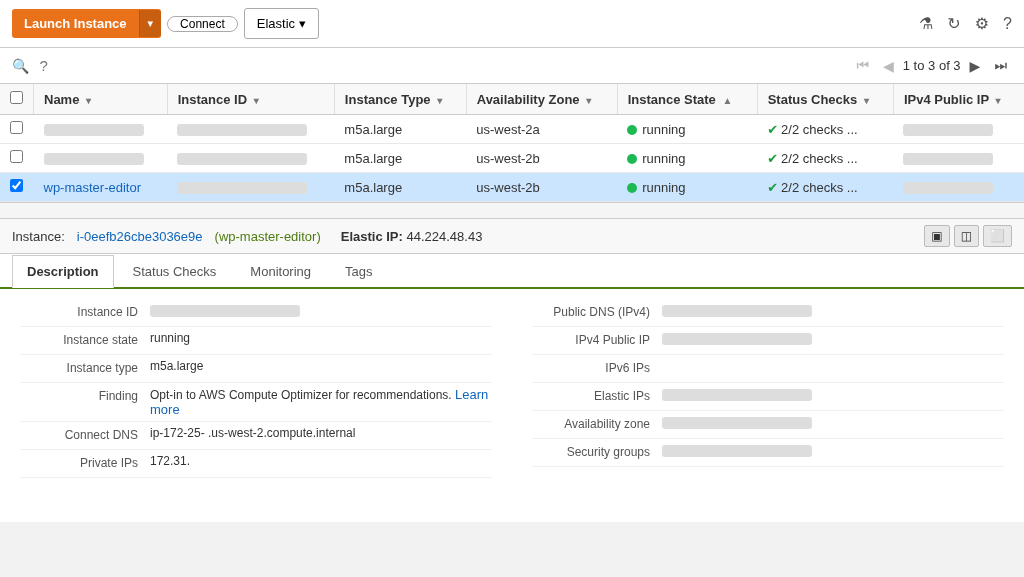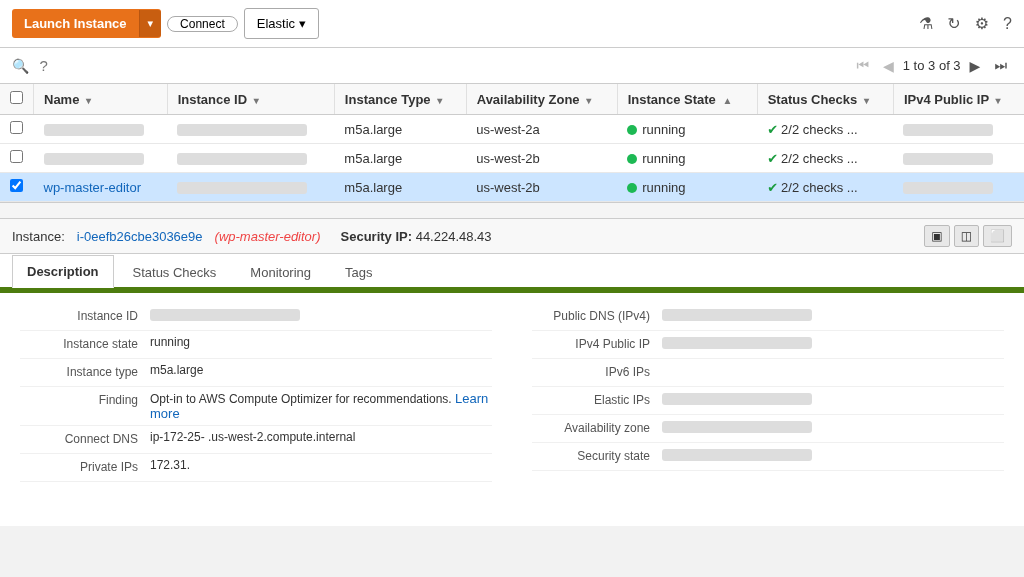--- a/index.html
+++ b/index.html
@@ -188,40 +188,39 @@
     .detail-header {
       background: #f8f8f8;
       border-bottom: 1px solid #ccc;
       padding: 6px 12px;
       display: flex;
       align-items: center;
       gap: 12px;
     }
     .instance-label { font-size: 13px; color: #333; }
     .instance-id-link { color: #1166bb; cursor: pointer; font-weight: 500; }
-    .instance-name { color: #ef4444; font-style: italic; }
+    .instance-name { color: #4d7c0f; }
     .elastic-ip { font-size: 13px; color: #333; margin-left: 8px; }
     .detail-header-right { margin-left: auto; display: flex; gap: 4px; }
     .panel-btn {
       background: #e8e8e8;
       border: 1px solid #bbb;
       border-radius: 2px;
       cursor: pointer;
       padding: 3px 6px;
       font-size: 12px;
       color: #333;
     }
 
     
     .tabs {
       background: #fff;
-      border-bottom: 6px solid #4d7c0f;
+      border-bottom: 2px solid #4d7c0f;
       display: flex;
       padding: 0 12px;
-      align-items: center;
     }
     .tab {
       padding: 8px 14px;
       cursor: pointer;
       border: 1px solid transparent;
       border-bottom: none;
       margin-right: 4px;
       font-size: 13px;
       color: #555;
       position: relative;
@@ -394,21 +393,21 @@
 
 <div class="horiz-scroll">
   <div class="horiz-scroll-inner"></div>
 </div>
 
 <div class="detail-header">
   <span class="instance-label">Instance:</span>
   <span class="instance-id-link">i-0eefb26cbe3036e9e</span>
   <span class="instance-name">(wp-master-editor)</span>
   <span class="elastic-ip">
-    <strong>Security IP:</strong>
+    <strong>Elastic IP:</strong>
     <span>44.224.48.43</span>
   </span>
   <div class="detail-header-right">
     <button class="panel-btn">▣</button>
     <button class="panel-btn">◫</button>
     <button class="panel-btn">⬜</button>
   </div>
 </div>
 
 <div class="tabs" id="detail-tabs">
@@ -461,18 +460,18 @@
         </div>
         <div class="detail-row">
           <div class="detail-label">Elastic IPs</div>
           <div class="detail-value"><span class="blurred" style="width:150px;display:inline-block">&nbsp;&nbsp;&nbsp;&nbsp;&nbsp;&nbsp;&nbsp;&nbsp;&nbsp;&nbsp;&nbsp;&nbsp;&nbsp;&nbsp;&nbsp;&nbsp;&nbsp;</span></div>
         </div>
         <div class="detail-row">
           <div class="detail-label">Availability zone</div>
           <div class="detail-value"><span class="blurred" style="width:150px;display:inline-block">&nbsp;&nbsp;&nbsp;&nbsp;&nbsp;&nbsp;&nbsp;&nbsp;&nbsp;&nbsp;&nbsp;&nbsp;&nbsp;&nbsp;&nbsp;&nbsp;&nbsp;</span></div>
         </div>
         <div class="detail-row">
-          <div class="detail-label">Security state</div>
+          <div class="detail-label">Security groups</div>
           <div class="detail-value"><span class="blurred" style="width:150px;display:inline-block">&nbsp;&nbsp;&nbsp;&nbsp;&nbsp;&nbsp;&nbsp;&nbsp;&nbsp;&nbsp;&nbsp;&nbsp;&nbsp;&nbsp;&nbsp;&nbsp;&nbsp;</span></div>
         </div>
       </div>
   </div>
 </div>
 
 </body></html>

